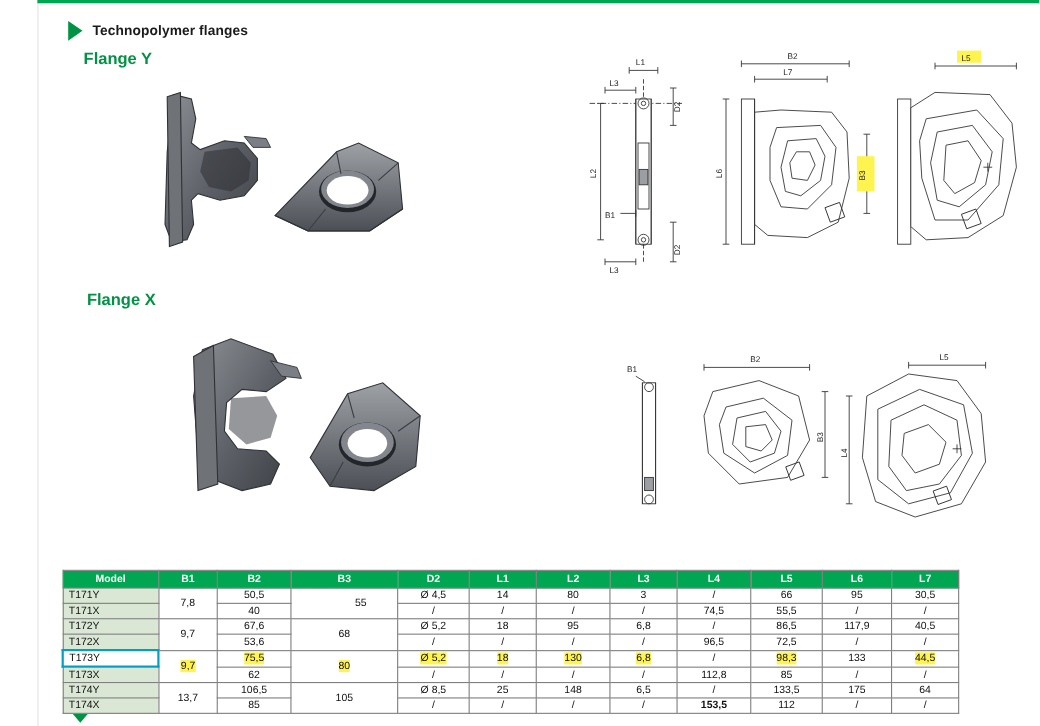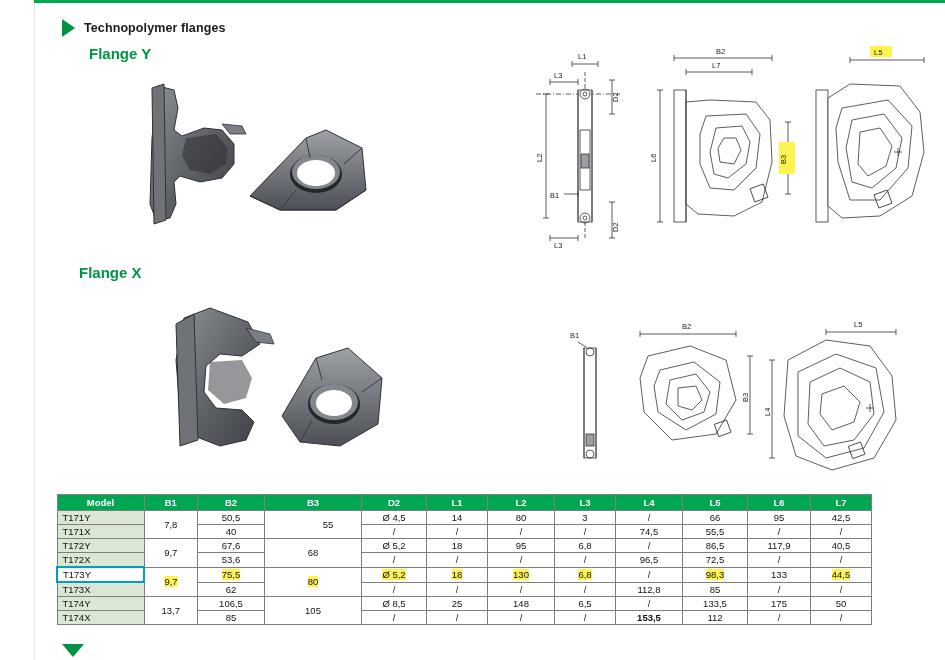--- a/index.html
+++ b/index.html
@@ -31,34 +31,34 @@
     border-top:13px solid #009344;
     border-bottom:0;
   }
   .hdr-title{
     position:absolute;left:84px;top:21px;
     font-size:12.5px;font-weight:bold;color:#1a1a1a;letter-spacing:.1px;
   }
   .flange-label{
     position:absolute;font-size:15px;font-weight:bold;color:#009344;
   }
-  #flangeY-label{left:89px;top:45px;}
+  #flangeY-label{left:76px;top:45px;}
   #flangeX-label{left:79px;top:264px;}
 
   
   .photo{position:absolute;}
   .photo svg{display:block;}
 
   
   .draw{position:absolute;}
   .draw svg{display:block;}
 
   
   #spec-table{
-    position:absolute;left:56px;top:494px;
+    position:absolute;left:56px;top:518px;
     border-collapse:collapse;
     font-size:9.5px;color:#111;
   }
   #spec-table th,#spec-table td{
     border:1px solid #7f7f7f;
     text-align:center;
     height:13px;
     padding:0 2px;
     white-space:nowrap;
   }
@@ -289,21 +289,21 @@
         <td rowspan="2" style="width: 48px;">7,8</td>
         <td style="width: 62px;">50,5</td>
         <td rowspan="2" style="width: 62px; padding-left: 32px;">55</td>
         <td style="width: 60px;">Ø 4,5</td>
         <td style="width: 56px;">14</td>
         <td style="width: 62px;">80</td>
         <td style="width: 56px;">3</td>
         <td style="width: 62px;">/</td>
         <td style="width: 60px;">66</td>
         <td style="width: 58px;">95</td>
-        <td style="width: 56px;">42,5</td>
+        <td style="width: 56px;">30,5</td>
       </tr>
       <tr>
         <td class="model">T171X</td>
         <td style="width: 62px;">40</td>
         <td style="width: 60px;">/</td>
         <td style="width: 56px;">/</td>
         <td style="width: 62px;">/</td>
         <td style="width: 56px;">/</td>
         <td style="width: 62px;">74,5</td>
         <td style="width: 60px;">55,5</td>
@@ -367,21 +367,21 @@
         <td rowspan="2" style="width: 48px;">13,7</td>
         <td style="width: 62px;">106,5</td>
         <td rowspan="2" style="width: 62px;">105</td>
         <td style="width: 60px;">Ø 8,5</td>
         <td style="width: 56px;">25</td>
         <td style="width: 62px; text-align: center;">148</td>
         <td style="width: 56px;">6,5</td>
         <td style="width: 62px;">/</td>
         <td style="width: 60px;">133,5</td>
         <td style="width: 58px;">175</td>
-        <td style="width: 56px;">50</td>
+        <td style="width: 56px;">64</td>
       </tr>
       <tr>
         <td class="model">T174X</td>
         <td style="width: 62px;">85</td>
         <td style="width: 60px;">/</td>
         <td style="width: 56px;">/</td>
         <td style="width: 62px;">/</td>
         <td style="width: 56px;">/</td>
         <td style="width: 62px; font-weight: bold;">153,5</td>
         <td style="width: 60px;">112</td>

